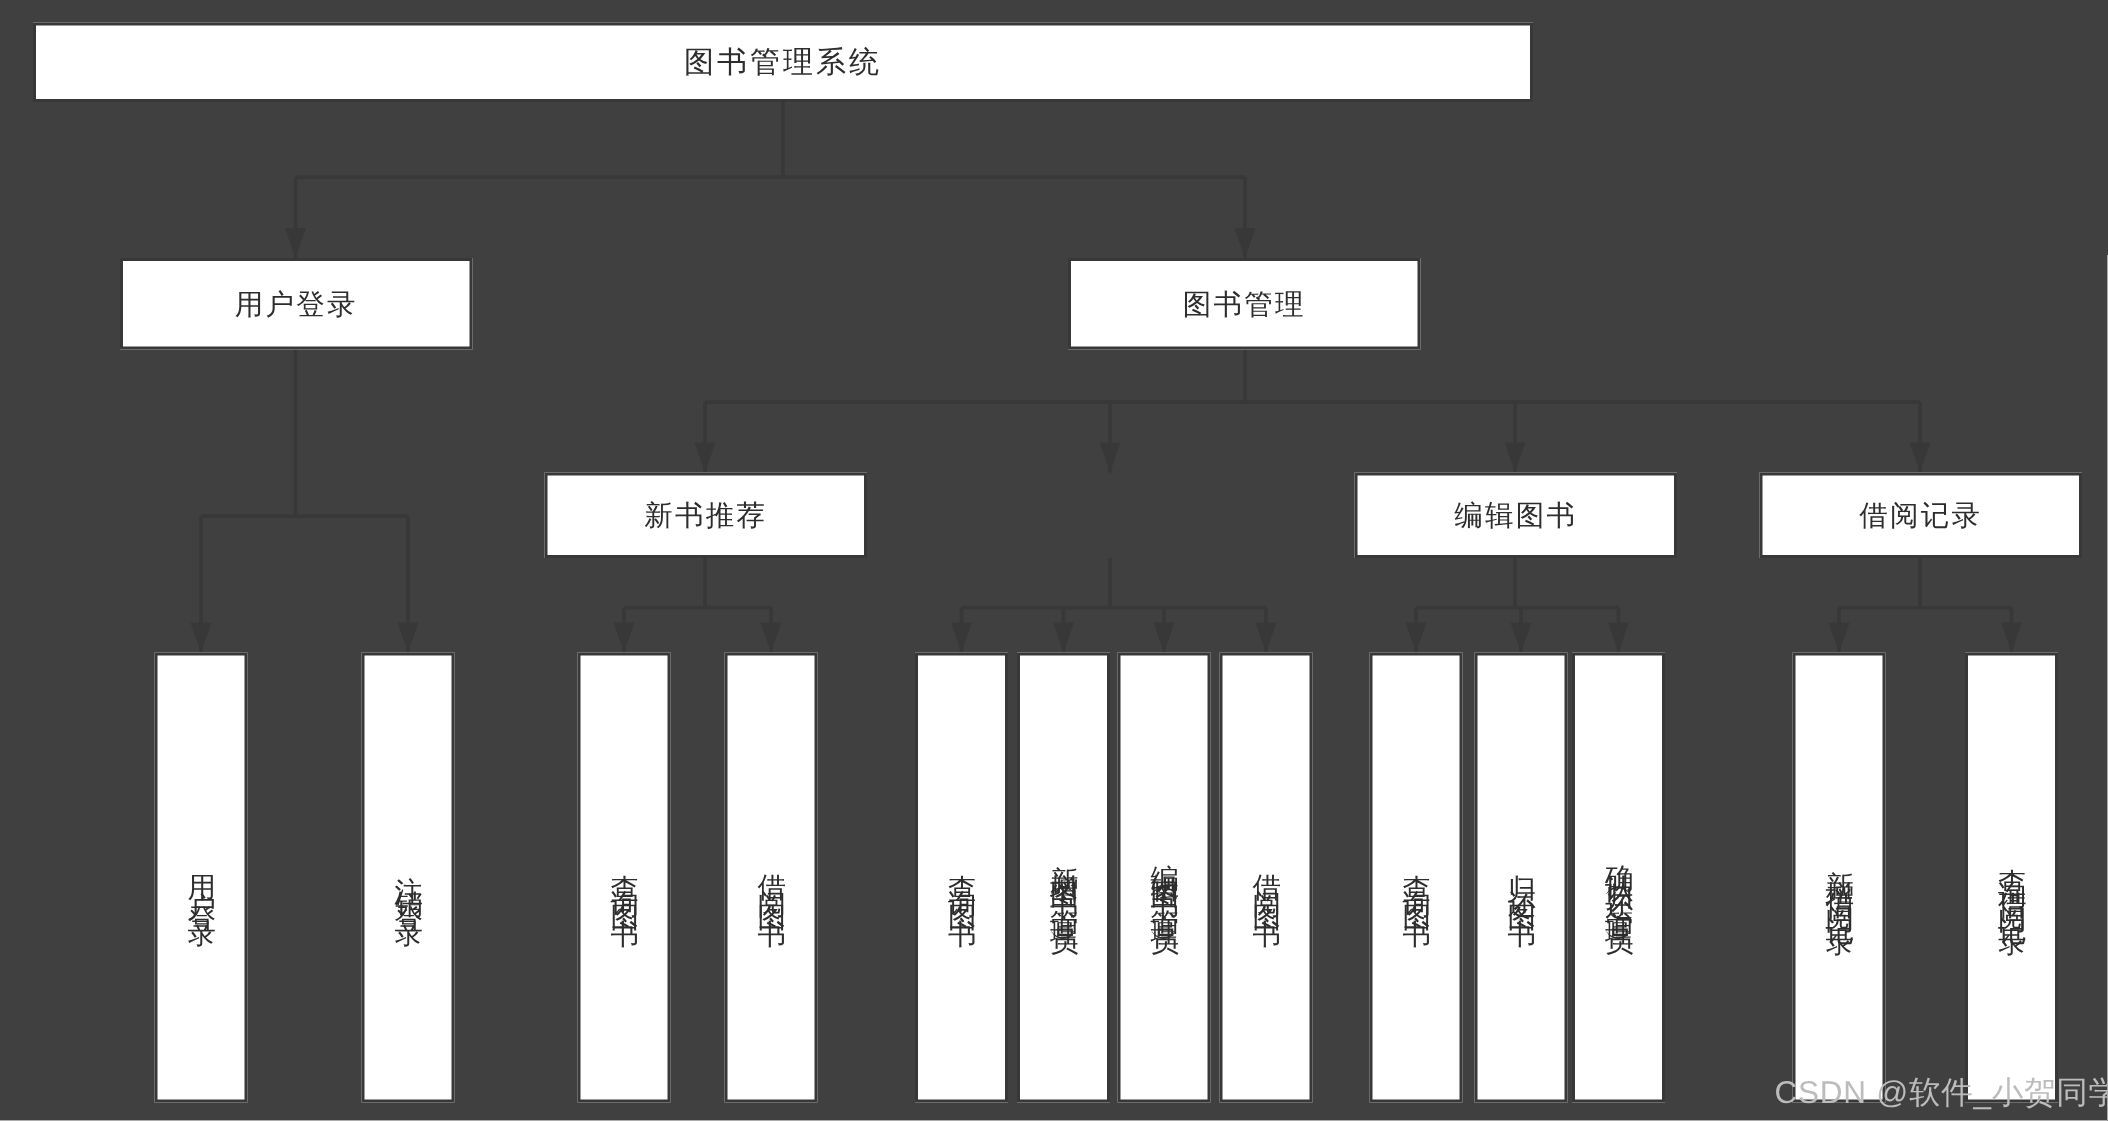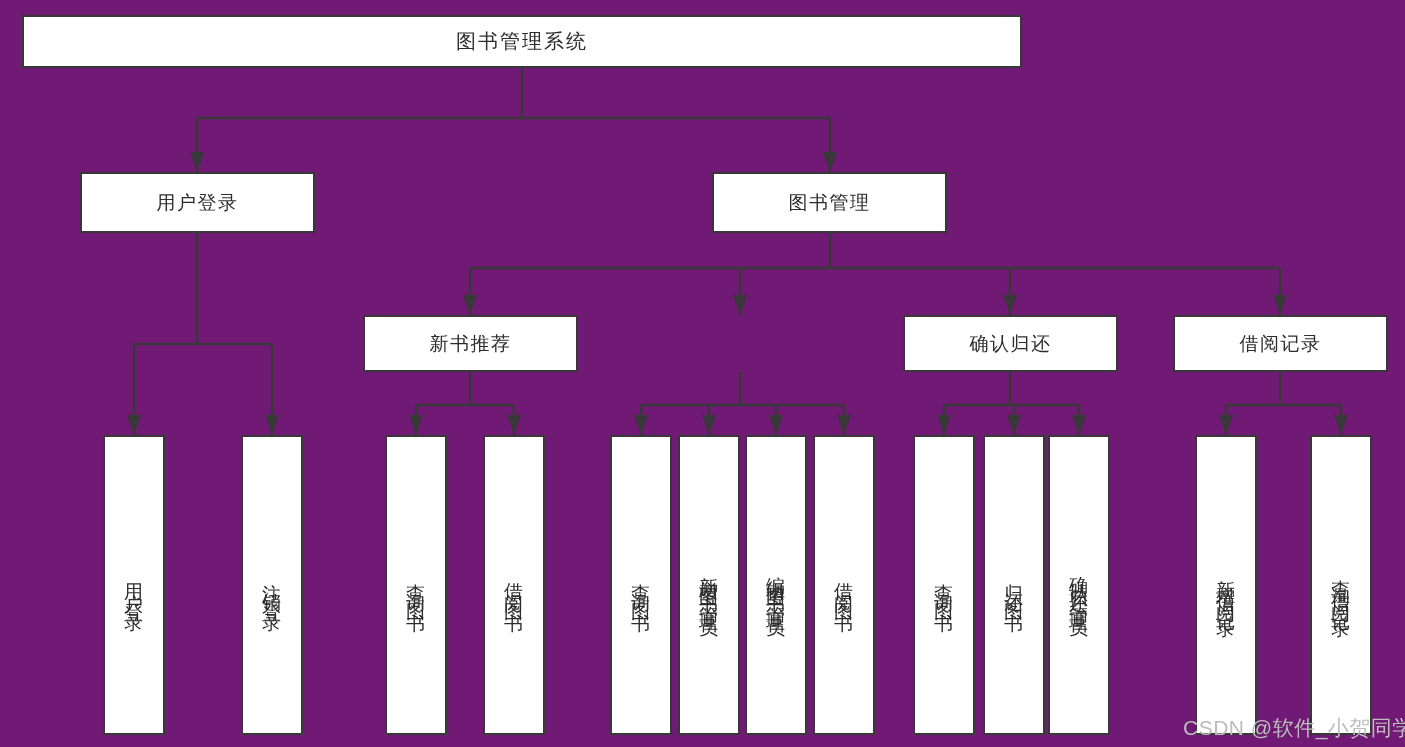--- a/index.html
+++ b/index.html
@@ -1,19 +1,19 @@
 <!DOCTYPE html>
 <html><head>
 <meta charset="utf-8">
 <style>
   html,body{margin:0;padding:0;background:#ffffff;}
   .canvas{
     position:relative;
     width:1405px;height:747px;
-    background:#701a75;
+    background:#404040;
     font-family:"Liberation Sans","DejaVu Sans",sans-serif;
     overflow:hidden;
   }
   .connectors{position:absolute;left:0;top:0;z-index:1;}
   .connectors path{stroke:#383838;stroke-width:2.5;fill:none;}
   .connectors path.arrowhead{fill:#383838;stroke:none;}
   .box{
     position:absolute;
     box-sizing:border-box;
     background:#ffffff;
@@ -110,21 +110,21 @@
     <path d="M1341 405 V435"></path>
       <path class="arrowhead" d="M1334 415 L1348 415 L1341 435 Z"></path>
   </svg>
 
   <div class="box h root" style="left:22px;top:15px;width:1000px;height:53px">图书管理系统</div>
 
   <div class="box h" style="left:80px;top:172px;width:235px;height:61px">用户登录</div>
   <div class="box h" style="left:712px;top:172px;width:235px;height:61px">图书管理</div>
 
   <div class="box h" style="left:363px;top:315px;width:215px;height:57px">新书推荐</div>
-  <div class="box h" style="left:903px;top:315px;width:215px;height:57px">确认归还</div>
+  <div class="box h" style="left:903px;top:315px;width:215px;height:57px">编辑图书</div>
   <div class="box h" style="left:1173px;top:315px;width:215px;height:57px">借阅记录</div>
 
   <div class="box v" style="left:103px;top:435px;width:62px;height:300px">用户登录</div>
   <div class="box v" style="left:241px;top:435px;width:62px;height:300px">注销登录</div>
 
   <div class="box v" style="left:385px;top:435px;width:62px;height:300px">查询图书</div>
   <div class="box v" style="left:483px;top:435px;width:62px;height:300px">借阅图书</div>
 
   <div class="box v" style="left:610px;top:435px;width:62px;height:300px">查询图书</div>
   <div class="box v" style="left:678px;top:435px;width:62px;height:300px;letter-spacing:6px">新增图书（管理员）</div>

